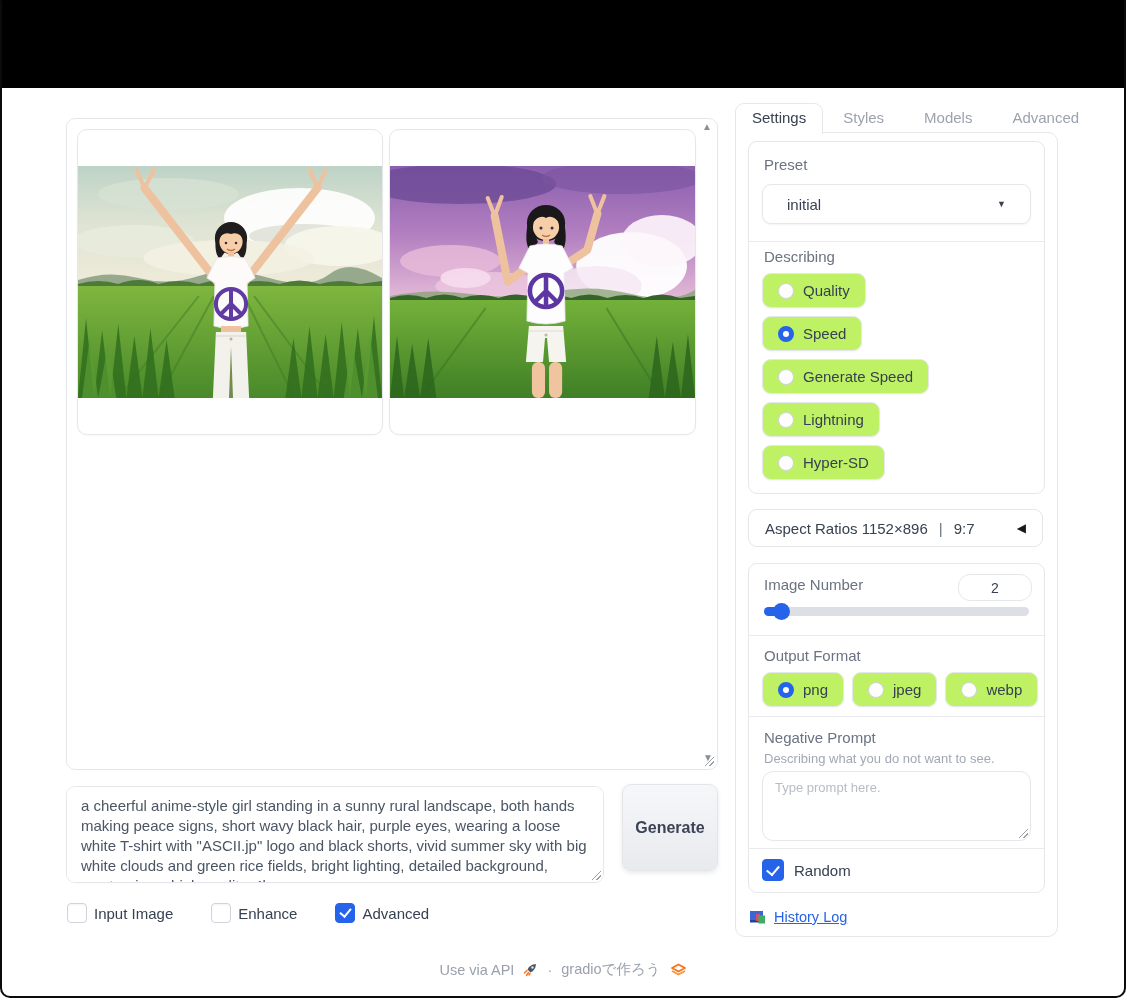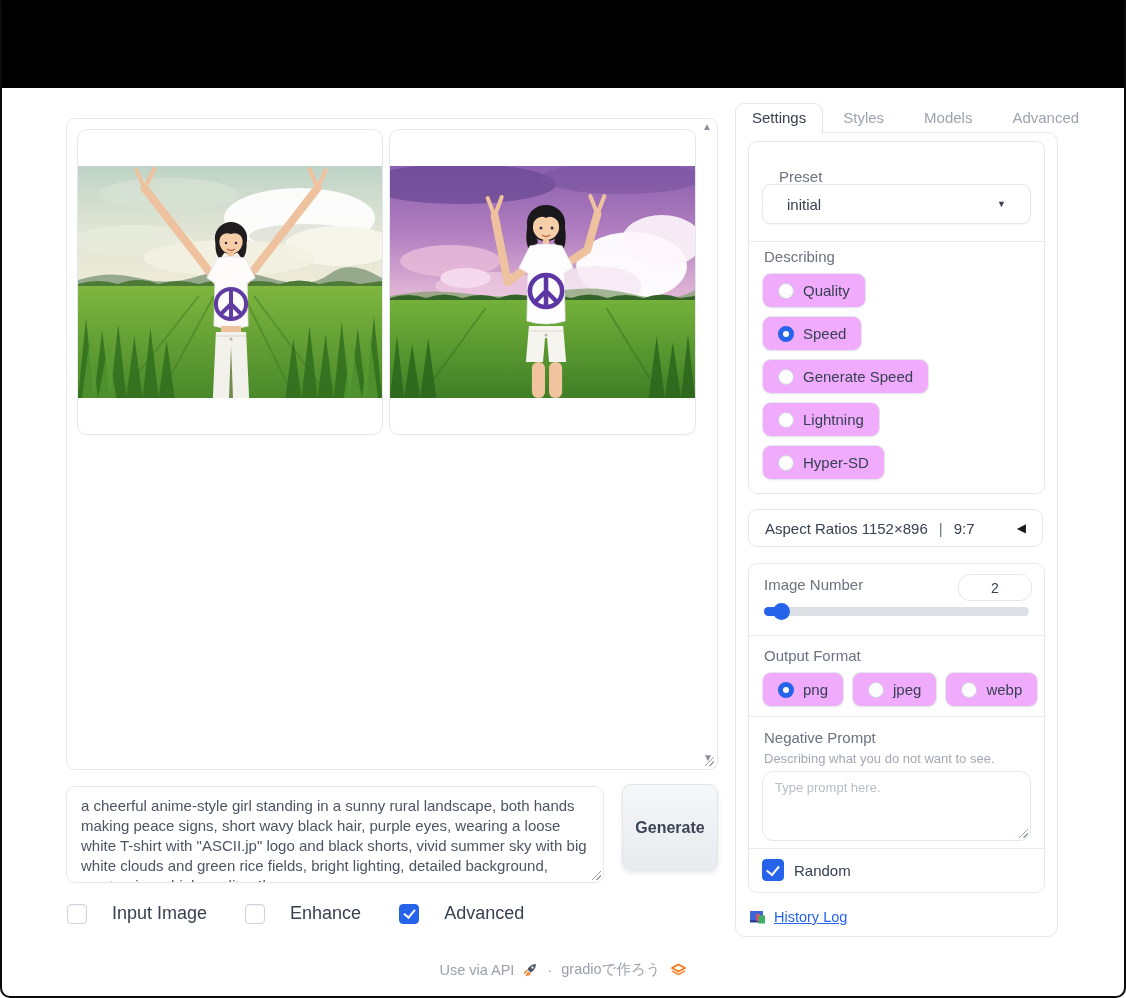--- a/index.html
+++ b/index.html
@@ -32,46 +32,46 @@
   .prompt-wrap{position:absolute;left:66px;top:786px;width:538px;height:97px;}
   .prompt-wrap textarea{width:100%;height:100%;box-sizing:border-box;border:1px solid #e5e7eb;border-radius:9px;
     padding:9px 14px;font-family:inherit;font-size:15px;line-height:1.33;color:#4b5563;resize:none;outline:none;
     box-shadow:0 1px 2px rgba(0,0,0,.02);}
   .gen-btn{position:absolute;left:622px;top:784px;width:96px;height:87px;border:1px solid #e3e5e9;border-radius:9px;
     background:linear-gradient(180deg,#f6f7f9,#e8eaee);box-shadow:0 2px 5px rgba(0,0,0,.09);
     font-family:inherit;font-size:16px;font-weight:700;color:#3b4456;cursor:pointer;}
 
   
   .opt-row{position:absolute;left:67px;top:903px;display:flex;gap:38px;align-items:center;}
-  .opt{display:flex;align-items:center;gap:25px;font-size:18px;color:#374151;cursor:pointer;}
+  .opt{display:flex;align-items:center;gap:7px;font-size:15px;color:#374151;cursor:pointer;}
   .cbx{width:18px;height:18px;border:1px solid #cfd4dc;border-radius:4px;background:#fff;
     box-shadow:inset 0 1px 2px rgba(0,0,0,.05);position:relative;flex:0 0 auto;}
   .cbx.on{background:#2563eb;border-color:#2563eb;box-shadow:none;}
   .cbx.on:after{content:"";position:absolute;left:5.5px;top:2px;width:5px;height:9px;
     border:solid #fff;border-width:0 2px 2px 0;transform:rotate(40deg);}
 
   
   .tabs{position:absolute;left:735px;top:103px;display:flex;align-items:flex-end;font-size:15px;z-index:3;}
   .tab{padding:5px 20px 7px;color:#9ca3af;cursor:pointer;}
   .tab.active{padding:5px 16px 8px;border:1px solid #e5e7eb;border-bottom:none;border-radius:9px 9px 0 0;
     background:#fff;color:#374151;margin-bottom:-1px;}
   .tab-panel{position:absolute;left:735px;top:132px;width:321px;height:803px;border:1px solid #e5e7eb;
     border-radius:0 10px 10px 10px;background:#fff;}
 
   .group1{position:absolute;left:12px;top:8px;width:295px;height:351px;}
-  .g1-preset-label{position:absolute;left:30px;top:14px;margin-top:12px;}
+  .g1-preset-label{position:absolute;left:15px;top:14px;}
   .dropdown{position:absolute;left:13px;top:42px;width:269px;height:40px;border:1px solid #e5e7eb;border-radius:9px;
     display:flex;align-items:center;padding:0 24px;box-sizing:border-box;font-size:15px;color:#374151;
     box-shadow:0 1px 2px rgba(0,0,0,.05);cursor:pointer;background:#fff;}
   .dropdown .caret{margin-left:auto;font-size:9px;color:#374151;}
   .g1-div{top:99px;}
   .g1-perf-label{position:absolute;left:15px;top:106px;}
   .radio-col{position:absolute;left:13px;top:131px;display:flex;flex-direction:column;gap:8px;}
   .pill{display:flex;align-items:center;gap:9px;height:35px;padding:0 15px;border:1px solid #e5e7eb;border-radius:9px;
-    background:#f0abfc;box-shadow:0 1px 2px rgba(0,0,0,.04);font-size:15px;color:#374151;width:fit-content;
+    background:#bef264;box-shadow:0 1px 2px rgba(0,0,0,.04);font-size:15px;color:#374151;width:fit-content;
     box-sizing:border-box;cursor:pointer;}
   .rad{width:16px;height:16px;border-radius:50%;border:1.5px solid #cfd4dc;background:#fdfdfe;box-sizing:border-box;flex:0 0 auto;}
   .rad.on{border:5px solid #2563eb;background:#fff;}
 
   .aspect{position:absolute;left:12px;top:376px;width:295px;height:38px;display:flex;align-items:center;
     padding:0 16px;box-sizing:border-box;font-size:15px;color:#374151;cursor:pointer;}
   .aspect .sep{margin:0 11px;color:#6b7280;}
   .aspect .tri{margin-left:auto;font-size:12px;color:#16181d;}
 
   .group2{position:absolute;left:12px;top:430px;width:295px;height:328px;}

